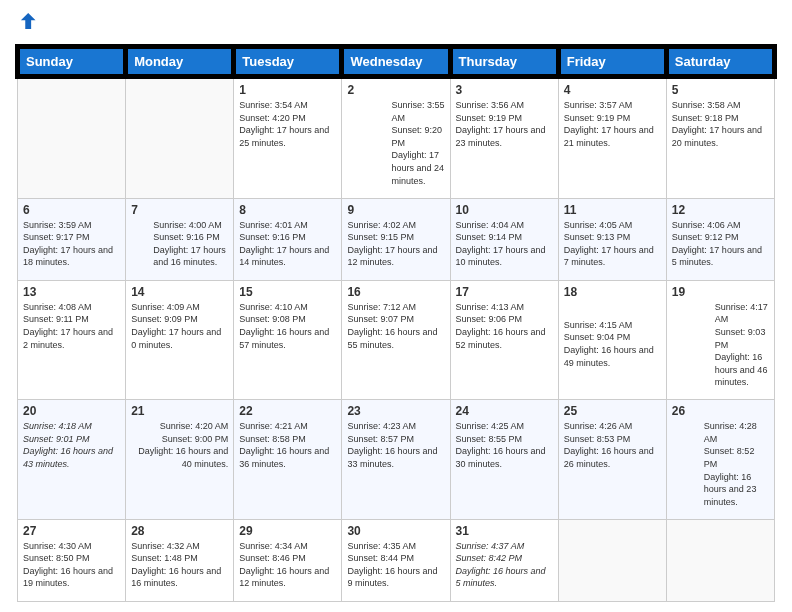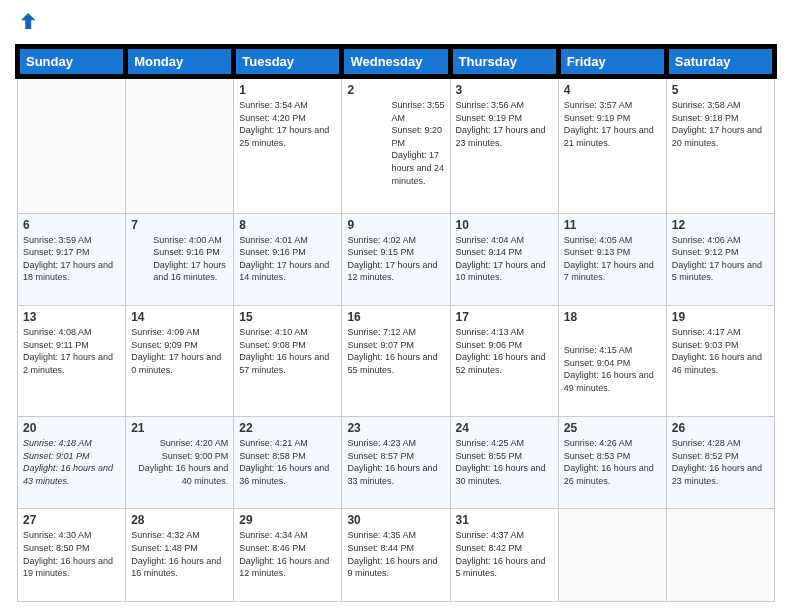--- a/index.html
+++ b/index.html
@@ -237,21 +237,21 @@
 Daylight: 16 hours and 52 minutes.</div>
           </td>
           <td>
             <span class="day-number">18</span>
             <div class="day-info" style="white-space: pre-line; margin-top: 20px;">Sunrise: 4:15 AM
 Sunset: 9:04 PM
 Daylight: 16 hours and 49 minutes.</div>
           </td>
           <td>
             <span class="day-number">19</span>
-            <div class="day-info" style="white-space: pre-line;">Sunrise: 4:17 AM
+            <div class="day-info" style="white-space: pre-line; margin-left: 43px;">Sunrise: 4:17 AM
 Sunset: 9:03 PM
 Daylight: 16 hours and 46 minutes.</div>
           </td>
         </tr>
         <tr>
           <td>
             <span class="day-number">20</span>
             <div class="day-info" style="white-space: pre-line; font-style: italic;">Sunrise: 4:18 AM
 Sunset: 9:01 PM
 Daylight: 16 hours and 43 minutes.</div>
@@ -281,21 +281,21 @@
 Daylight: 16 hours and 30 minutes.</div>
           </td>
           <td>
             <span class="day-number">25</span>
             <div class="day-info" style="white-space: pre-line;">Sunrise: 4:26 AM
 Sunset: 8:53 PM
 Daylight: 16 hours and 26 minutes.</div>
           </td>
           <td>
             <span class="day-number">26</span>
-            <div class="day-info" style="white-space: pre-line;">Sunrise: 4:28 AM
+            <div class="day-info" style="white-space: pre-line; margin-left: 32px;">Sunrise: 4:28 AM
 Sunset: 8:52 PM
 Daylight: 16 hours and 23 minutes.</div>
           </td>
         </tr>
         <tr>
           <td>
             <span class="day-number">27</span>
             <div class="day-info" style="white-space: pre-line;">Sunrise: 4:30 AM
 Sunset: 8:50 PM
 Daylight: 16 hours and 19 minutes.</div>
@@ -313,21 +313,21 @@
 Daylight: 16 hours and 12 minutes.</div>
           </td>
           <td>
             <span class="day-number">30</span>
             <div class="day-info" style="white-space: pre-line;">Sunrise: 4:35 AM
 Sunset: 8:44 PM
 Daylight: 16 hours and 9 minutes.</div>
           </td>
           <td>
             <span class="day-number">31</span>
-            <div class="day-info" style="white-space: pre-line;">Sunrise: 4:37 AM
+            <div class="day-info" style="white-space: pre-line; font-style: italic;">Sunrise: 4:37 AM
 Sunset: 8:42 PM
 Daylight: 16 hours and 5 minutes.</div>
           </td>
           <td class="empty"></td>
           <td class="empty"></td>
         </tr>
       </tbody>
   </table>
 </div>
 

